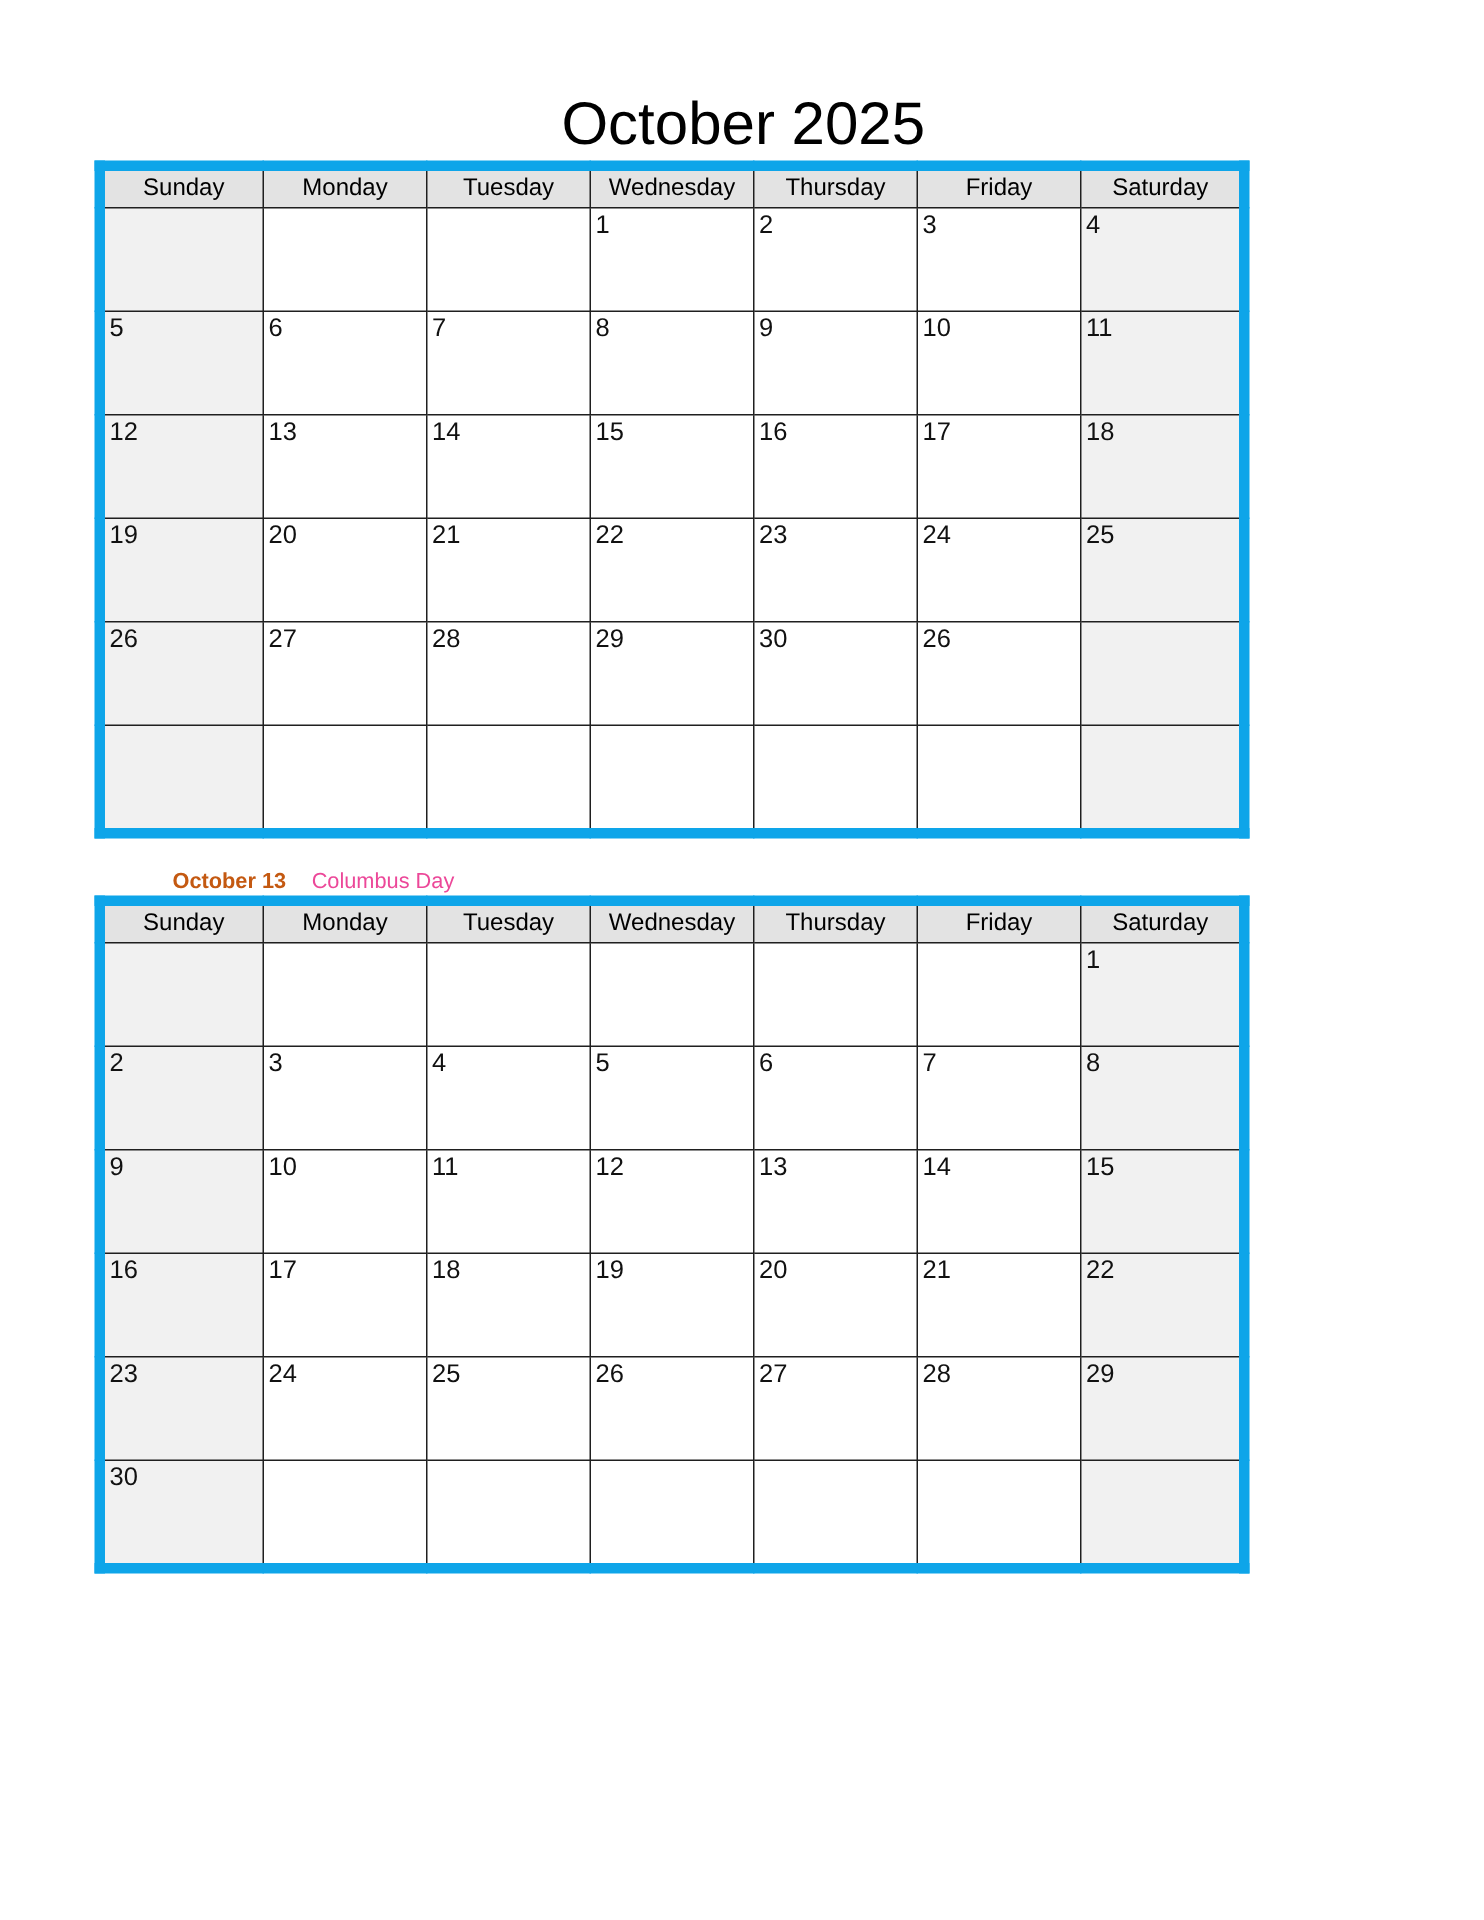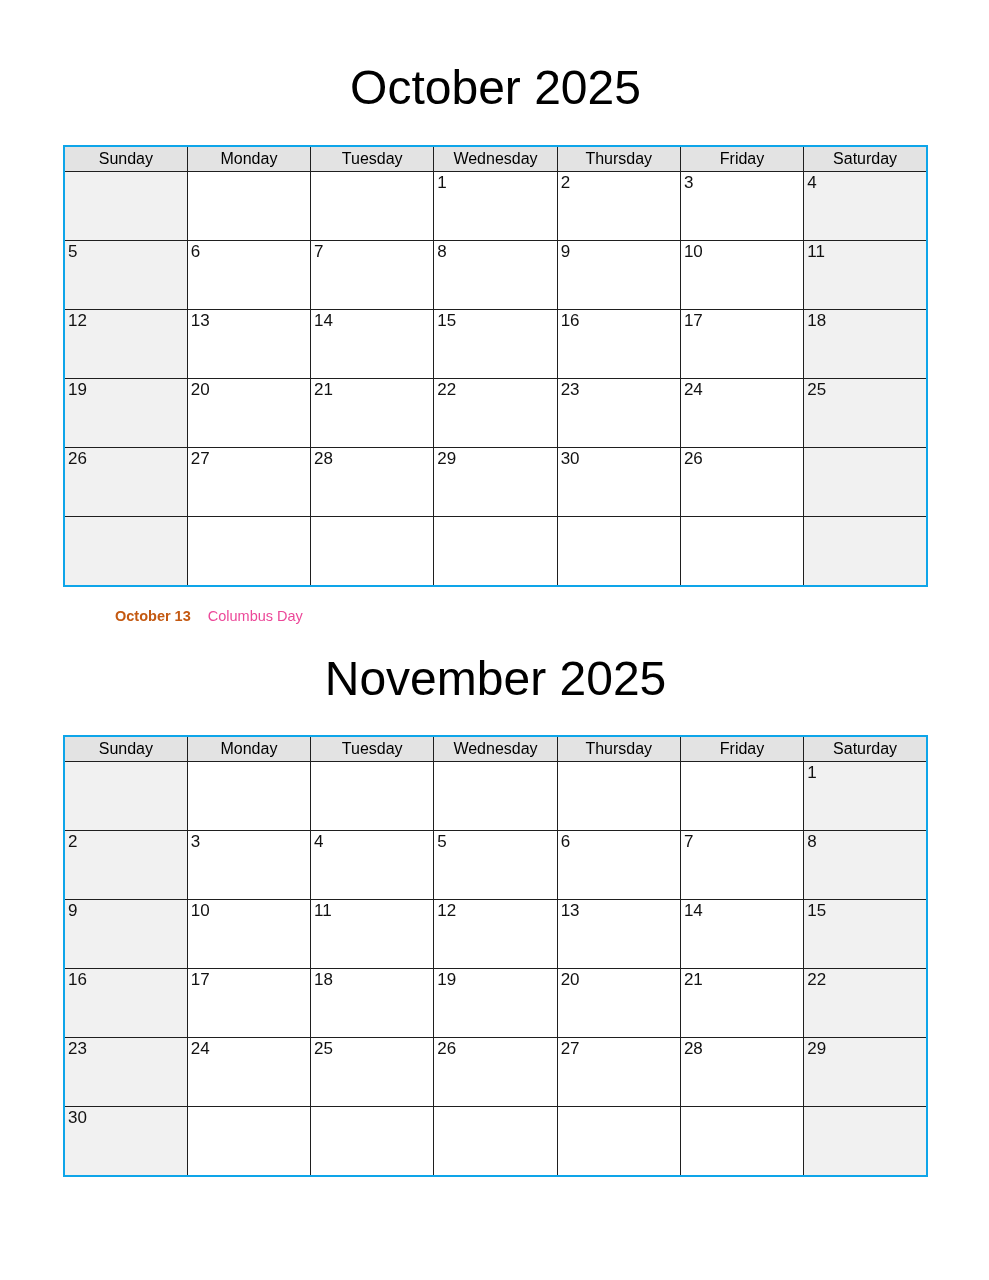--- a/index.html
+++ b/index.html
@@ -6,30 +6,30 @@
   body {
     width: 989px; height: 1280px;
     font-family: "Liberation Sans", sans-serif;
     color: #111111;
     overflow: hidden;
   }
   .page { padding: 0 61px 0 63px; box-sizing: border-box; }
 
   .month-title {
     margin: 0; text-align: center;
-    font-size: 48px; font-weight: 400; color: #000000;
+    font-size: 40px; font-weight: 400; color: #000000;
     line-height: 1.18; letter-spacing: 0;
   }
   .month-title.first { margin-top: 60px; }
   .month-title.second { margin-top: 26px; }
 
   table.calendar {
     border-collapse: collapse; table-layout: fixed;
-    width: 865px; margin-top: 28px;
-    border: 2px solid #0ea5e9;
+    width: 770px; 
+    border: 7px solid #0ea5e9;
   }
   table.calendar th {
     border: 1.5px solid #1f1f1f;
     background: #e3e3e3;
     height: 22px;
     font-size: 16px; font-weight: 400; color: #000000;
     text-align: center; vertical-align: middle;
     padding: 1px 0;
   }
   table.calendar td {
@@ -130,21 +130,20 @@
         </tbody>
       </table>
       <div class="notes">
         <span class="note-group">
           <span class="note-date">October 13</span>
           <span class="note-label">Columbus Day</span>
         </span>
       </div>
     </section>
     <section class="month">
-      <h1 class="month-title second">November 2025</h1>
       <table class="calendar">
         <thead>
           <tr>
             <th>Sunday</th>
             <th>Monday</th>
             <th>Tuesday</th>
             <th>Wednesday</th>
             <th>Thursday</th>
             <th>Friday</th>
             <th>Saturday</th>

